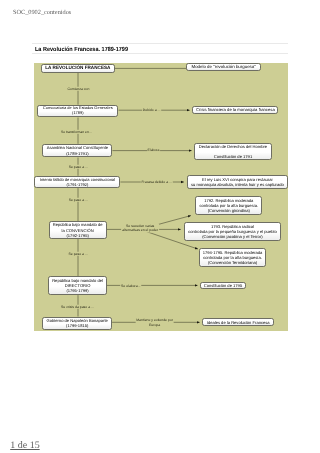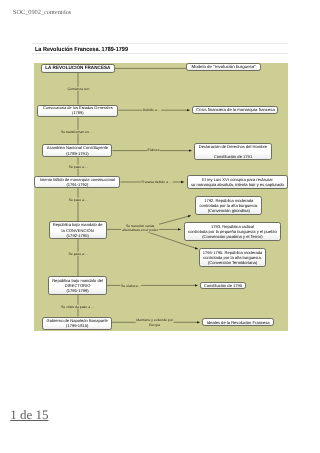--- a/index.html
+++ b/index.html
@@ -1,19 +1,19 @@
 <!DOCTYPE html>
 <html><head>
 <meta charset="utf-8">
 <style>
   html,body{margin:0;padding:0;background:#fff;}
   body{width:320px;height:453px;font-family:"Liberation Serif",serif;-webkit-font-smoothing:antialiased;text-rendering:geometricPrecision;}
   .page{position:relative;width:320px;height:453px;overflow:hidden;background:#fff;}
   .doc-header{position:absolute;left:12.9px;top:10.4px;font-size:6.3px;line-height:1;color:#5f5f5f;}
-  .doc-footer{position:absolute;left:10.2px;top:408px;font-size:13px;line-height:1;color:#5f5f5f;text-decoration:underline;}
+  .doc-footer{position:absolute;left:10.2px;top:441px;font-size:10px;line-height:1;color:#5f5f5f;text-decoration:underline;}
   .rule-top{position:absolute;left:32.3px;top:42.6px;width:255.8px;height:0.8px;background:#e9e9e9;}
   .rule-bottom{position:absolute;left:32.3px;top:52.8px;width:255.8px;height:0.8px;background:#e9e9e9;}
   .doc-title{position:absolute;left:35.3px;top:46.6px;font-size:6.0px;line-height:1;font-weight:bold;
              font-family:"Liberation Sans",sans-serif;color:#000;transform:scaleX(0.92);transform-origin:0 0;}
   .canvas{position:absolute;left:34.4px;top:63.2px;width:254.0px;height:267.4px;background:#cdce94;}
   svg.wires{position:absolute;left:0;top:0;width:320px;height:453px;overflow:visible;pointer-events:none;}
   .node{position:absolute;background:linear-gradient(#ffffff 55%,#eceded 100%);border:0.5px solid #6e6e63;border-radius:2.4px;
         font-family:"Liberation Sans",sans-serif;text-align:center;color:#000;
         display:flex;align-items:center;justify-content:center;box-sizing:border-box;
         line-height:1.26;white-space:pre;overflow:visible;}

